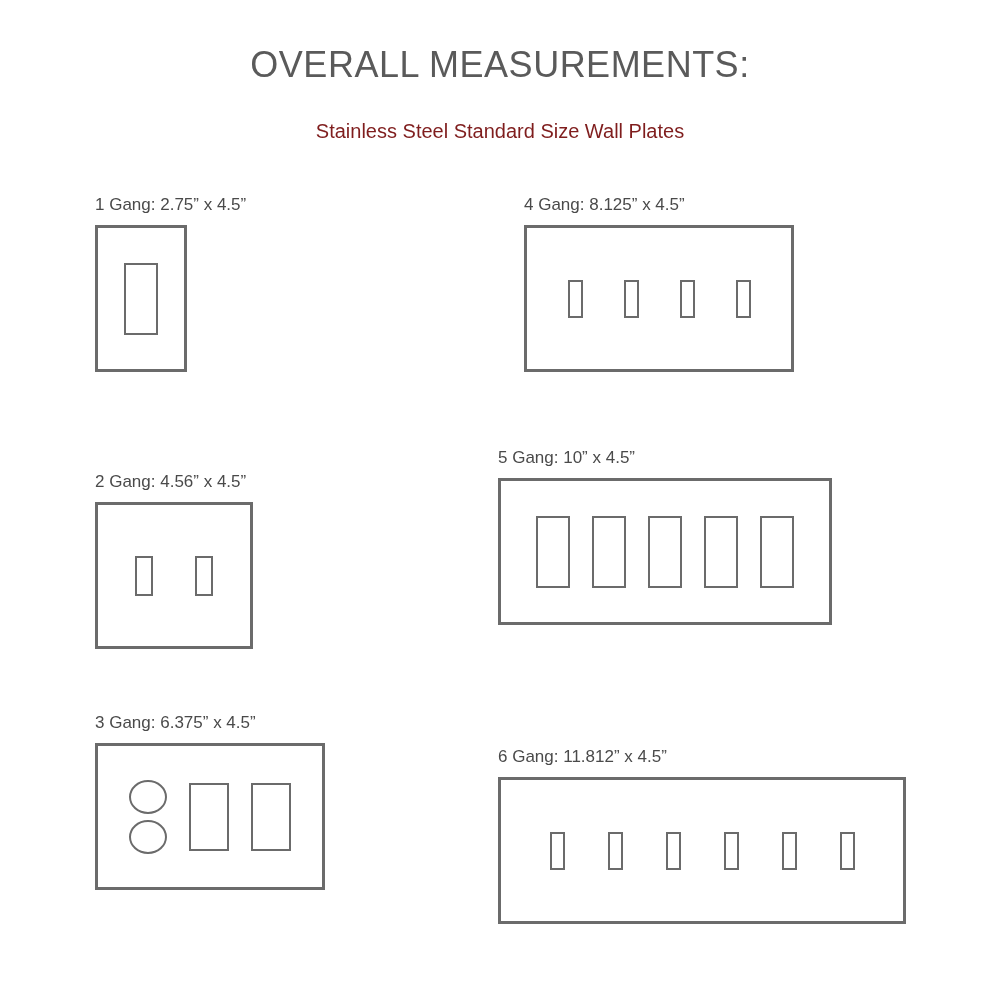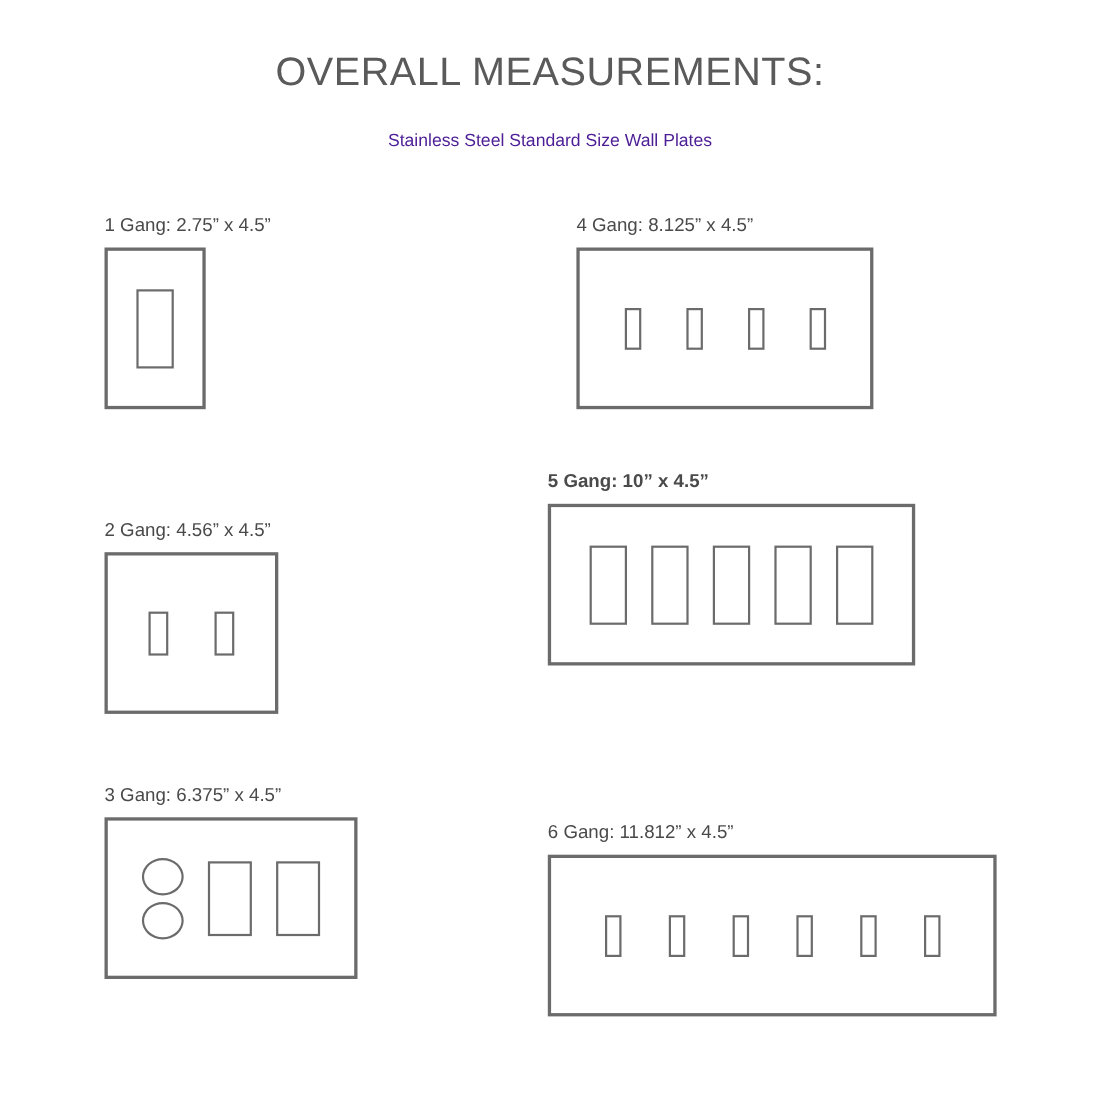--- a/index.html
+++ b/index.html
@@ -30,23 +30,23 @@
     font-weight: 400;
     letter-spacing: 0.5px;
     color: #5a5a5a;
   }
   .subtitle {
     position: absolute;
     top: 120px;
     left: 0;
     width: 1000px;
     text-align: center;
-    font-size: 16px;
+    font-size: 20px;
     font-weight: 400;
-    color: #4c1d95;
+    color: #7f1d1d;
   }
   .plate-group {
     position: absolute;
   }
   .plate-label {
     font-size: 17px;
     color: #4a4a4a;
     white-space: nowrap;
     margin-bottom: 10px;
   }
@@ -127,21 +127,21 @@
     <div class="plate-body" style="width:270px; height:147px;">
       <div class="slots" style="gap:41px;">
         <div class="slot" style="width:15px; height:38px;"></div>
         <div class="slot" style="width:15px; height:38px;"></div>
         <div class="slot" style="width:15px; height:38px;"></div>
         <div class="slot" style="width:15px; height:38px;"></div>
       </div>
     </div>
   </div>
 
-  <div class="plate-group" style="left:498px; top:428px;font-weight:bold;">
+  <div class="plate-group" style="left:498px; top:448px;">
     <div class="plate-label">5 Gang: 10” x 4.5”</div>
     <div class="plate-body" style="width:334px; height:147px;">
       <div class="slots" style="gap:22px;">
         <div class="slot" style="width:34px; height:72px;"></div>
         <div class="slot" style="width:34px; height:72px;"></div>
         <div class="slot" style="width:34px; height:72px;"></div>
         <div class="slot" style="width:34px; height:72px;"></div>
         <div class="slot" style="width:34px; height:72px;"></div>
       </div>
     </div>

